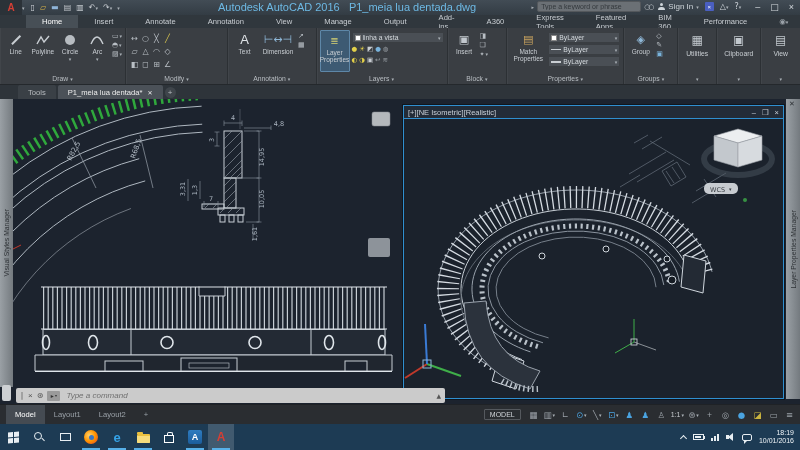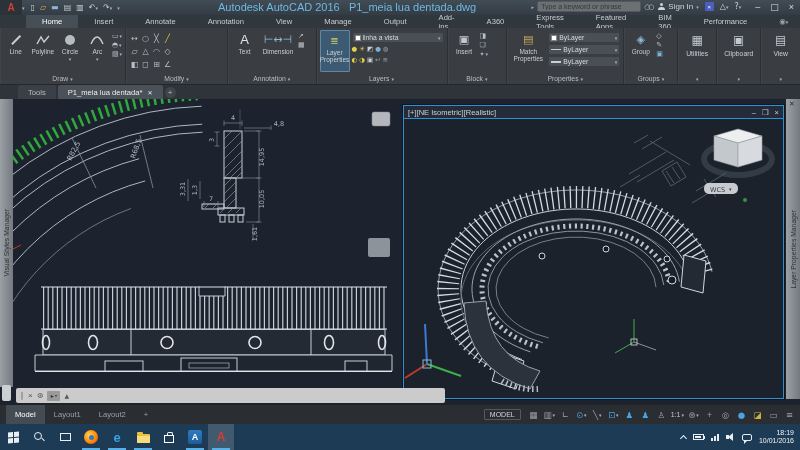--- a/index.html
+++ b/index.html
@@ -564,20 +564,21 @@
       </svg>
     </div>
 
     <div class="scrollthumb"></div>
 
     <div class="cmdbar">
       <span class="grip gl">∥</span>
       <span class="tool">×</span>
       <span class="tool gl">⊛</span>
       <span class="cmdbox">▸<span style="font-size:4px">▾</span></span>
+      <input class="cmdinput" placeholder="Type a command" style="">
       <span class="cmdup gl">▲</span>
     </div>
   </div>
 
   <div class="statusrow">
     <div class="layouts">
       <span class="ltab active">Model</span>
       <span class="ltab">Layout1</span>
       <span class="ltab">Layout2</span>
       <span class="ltab">+</span>

